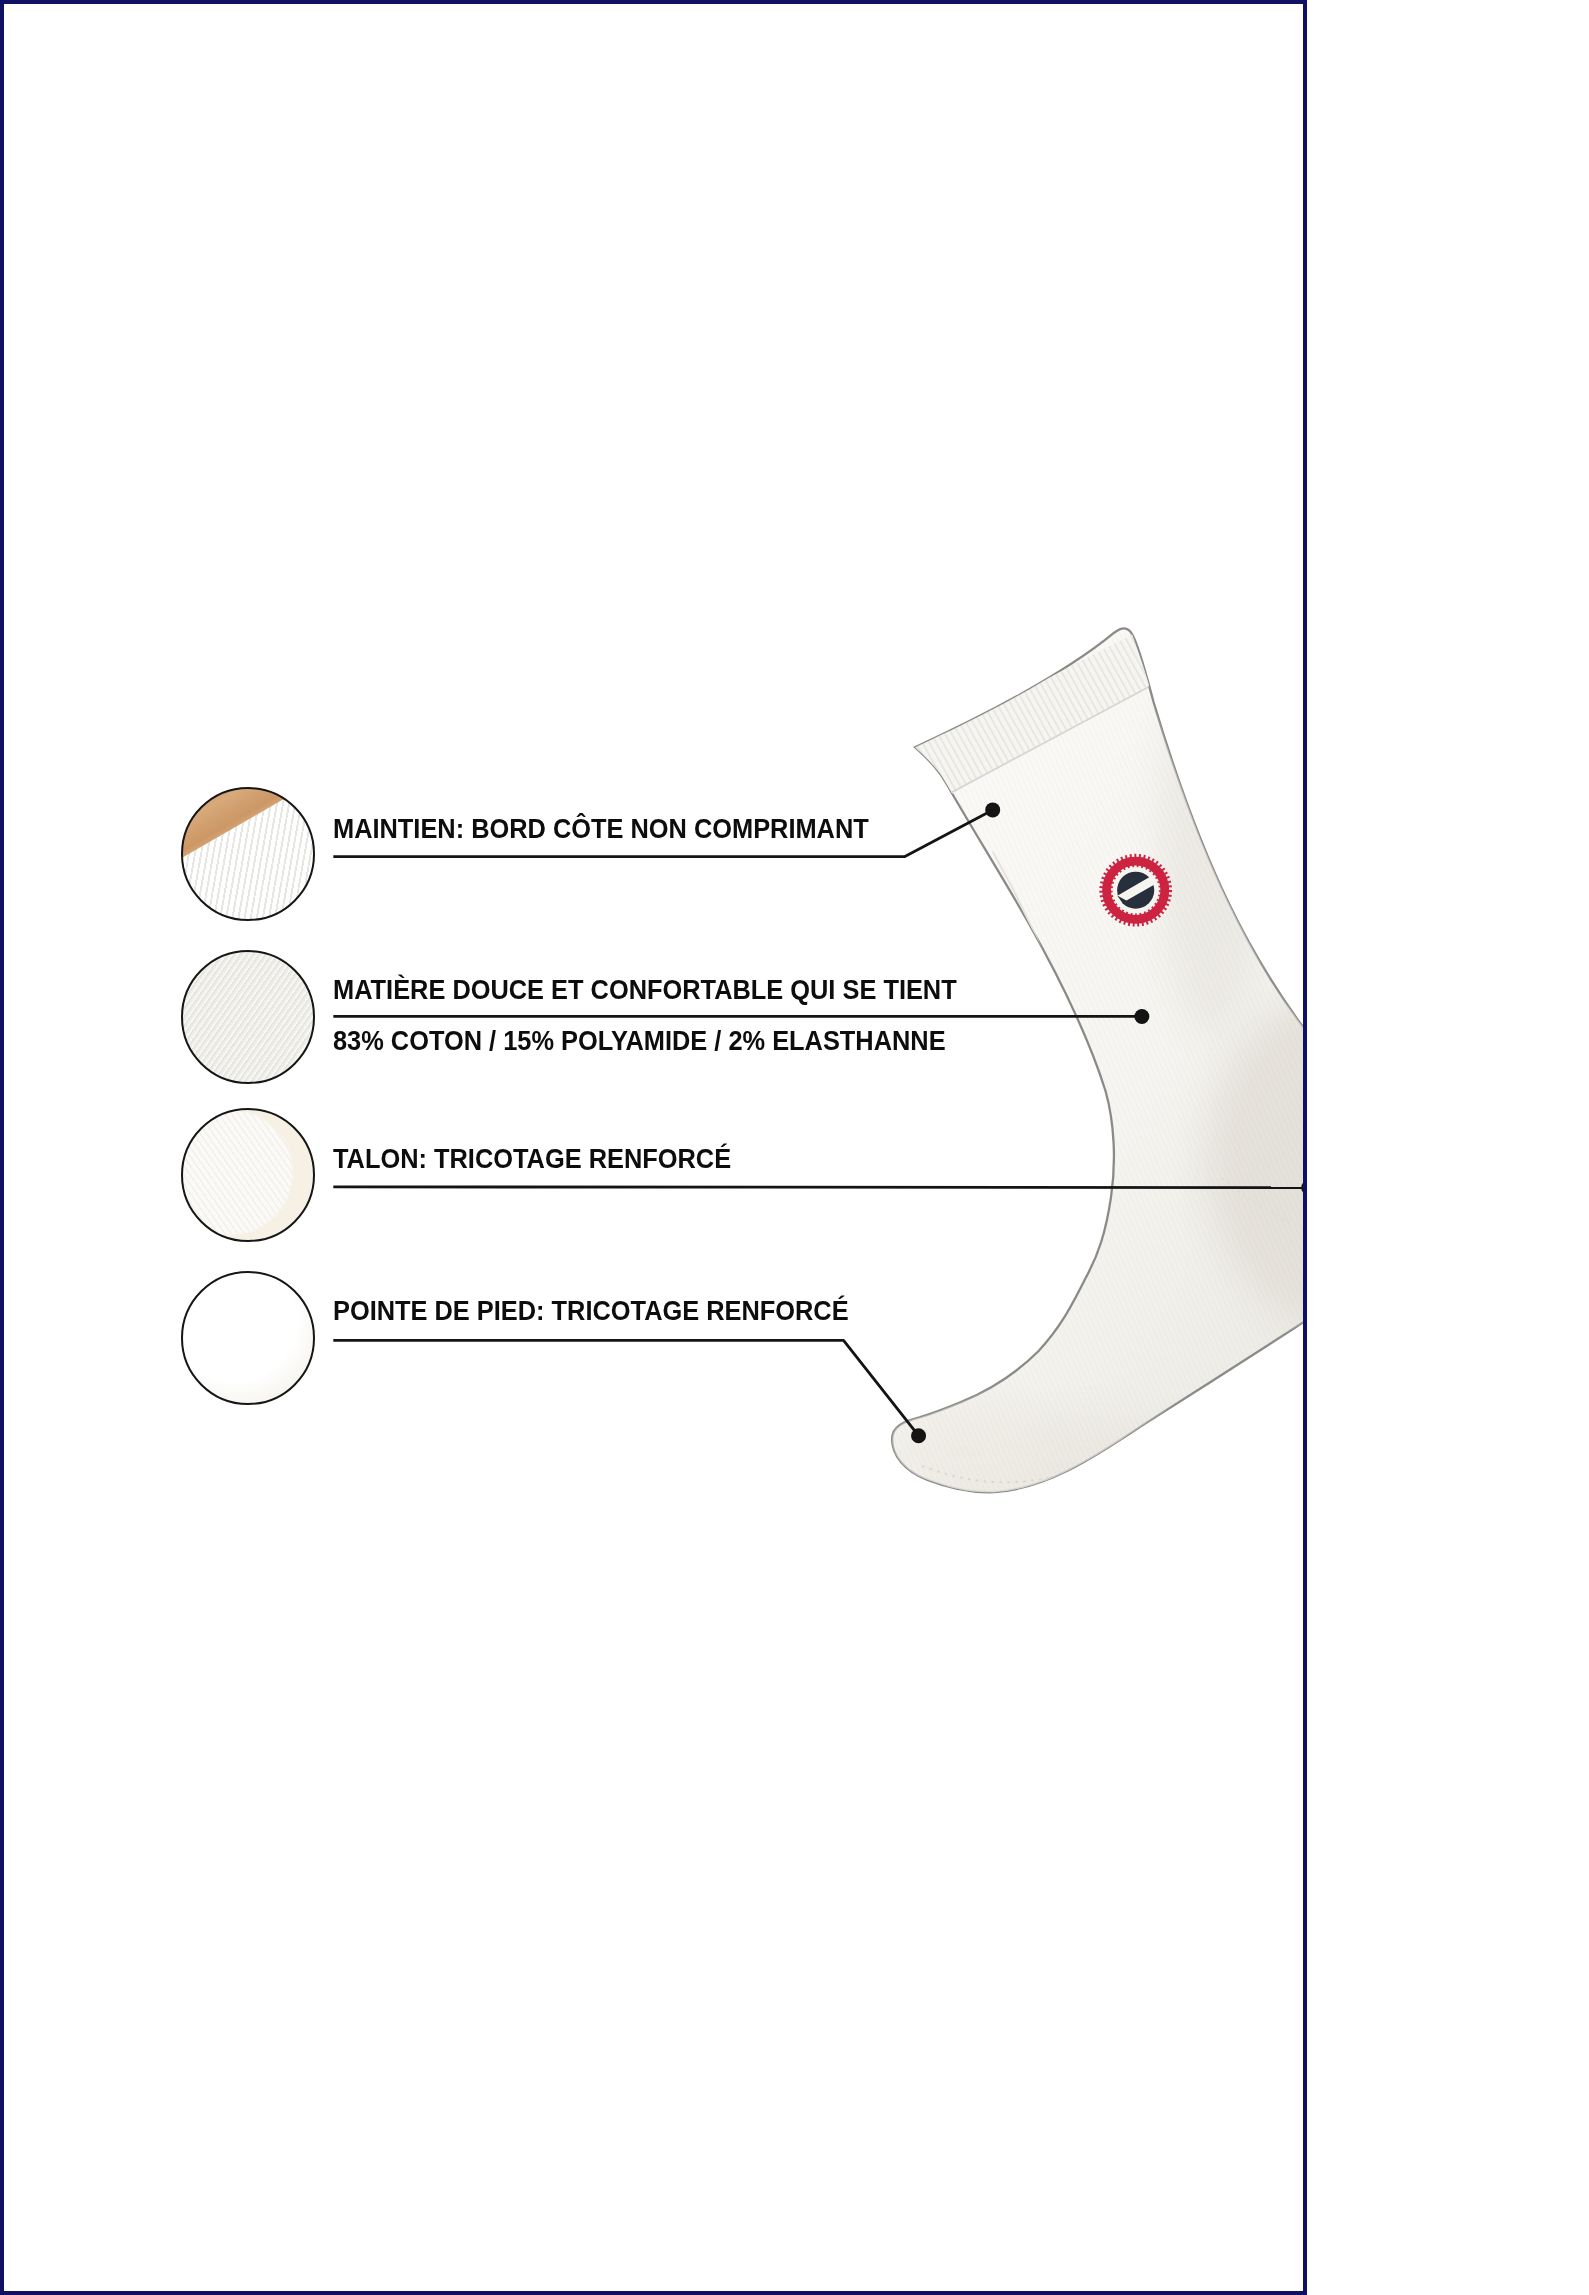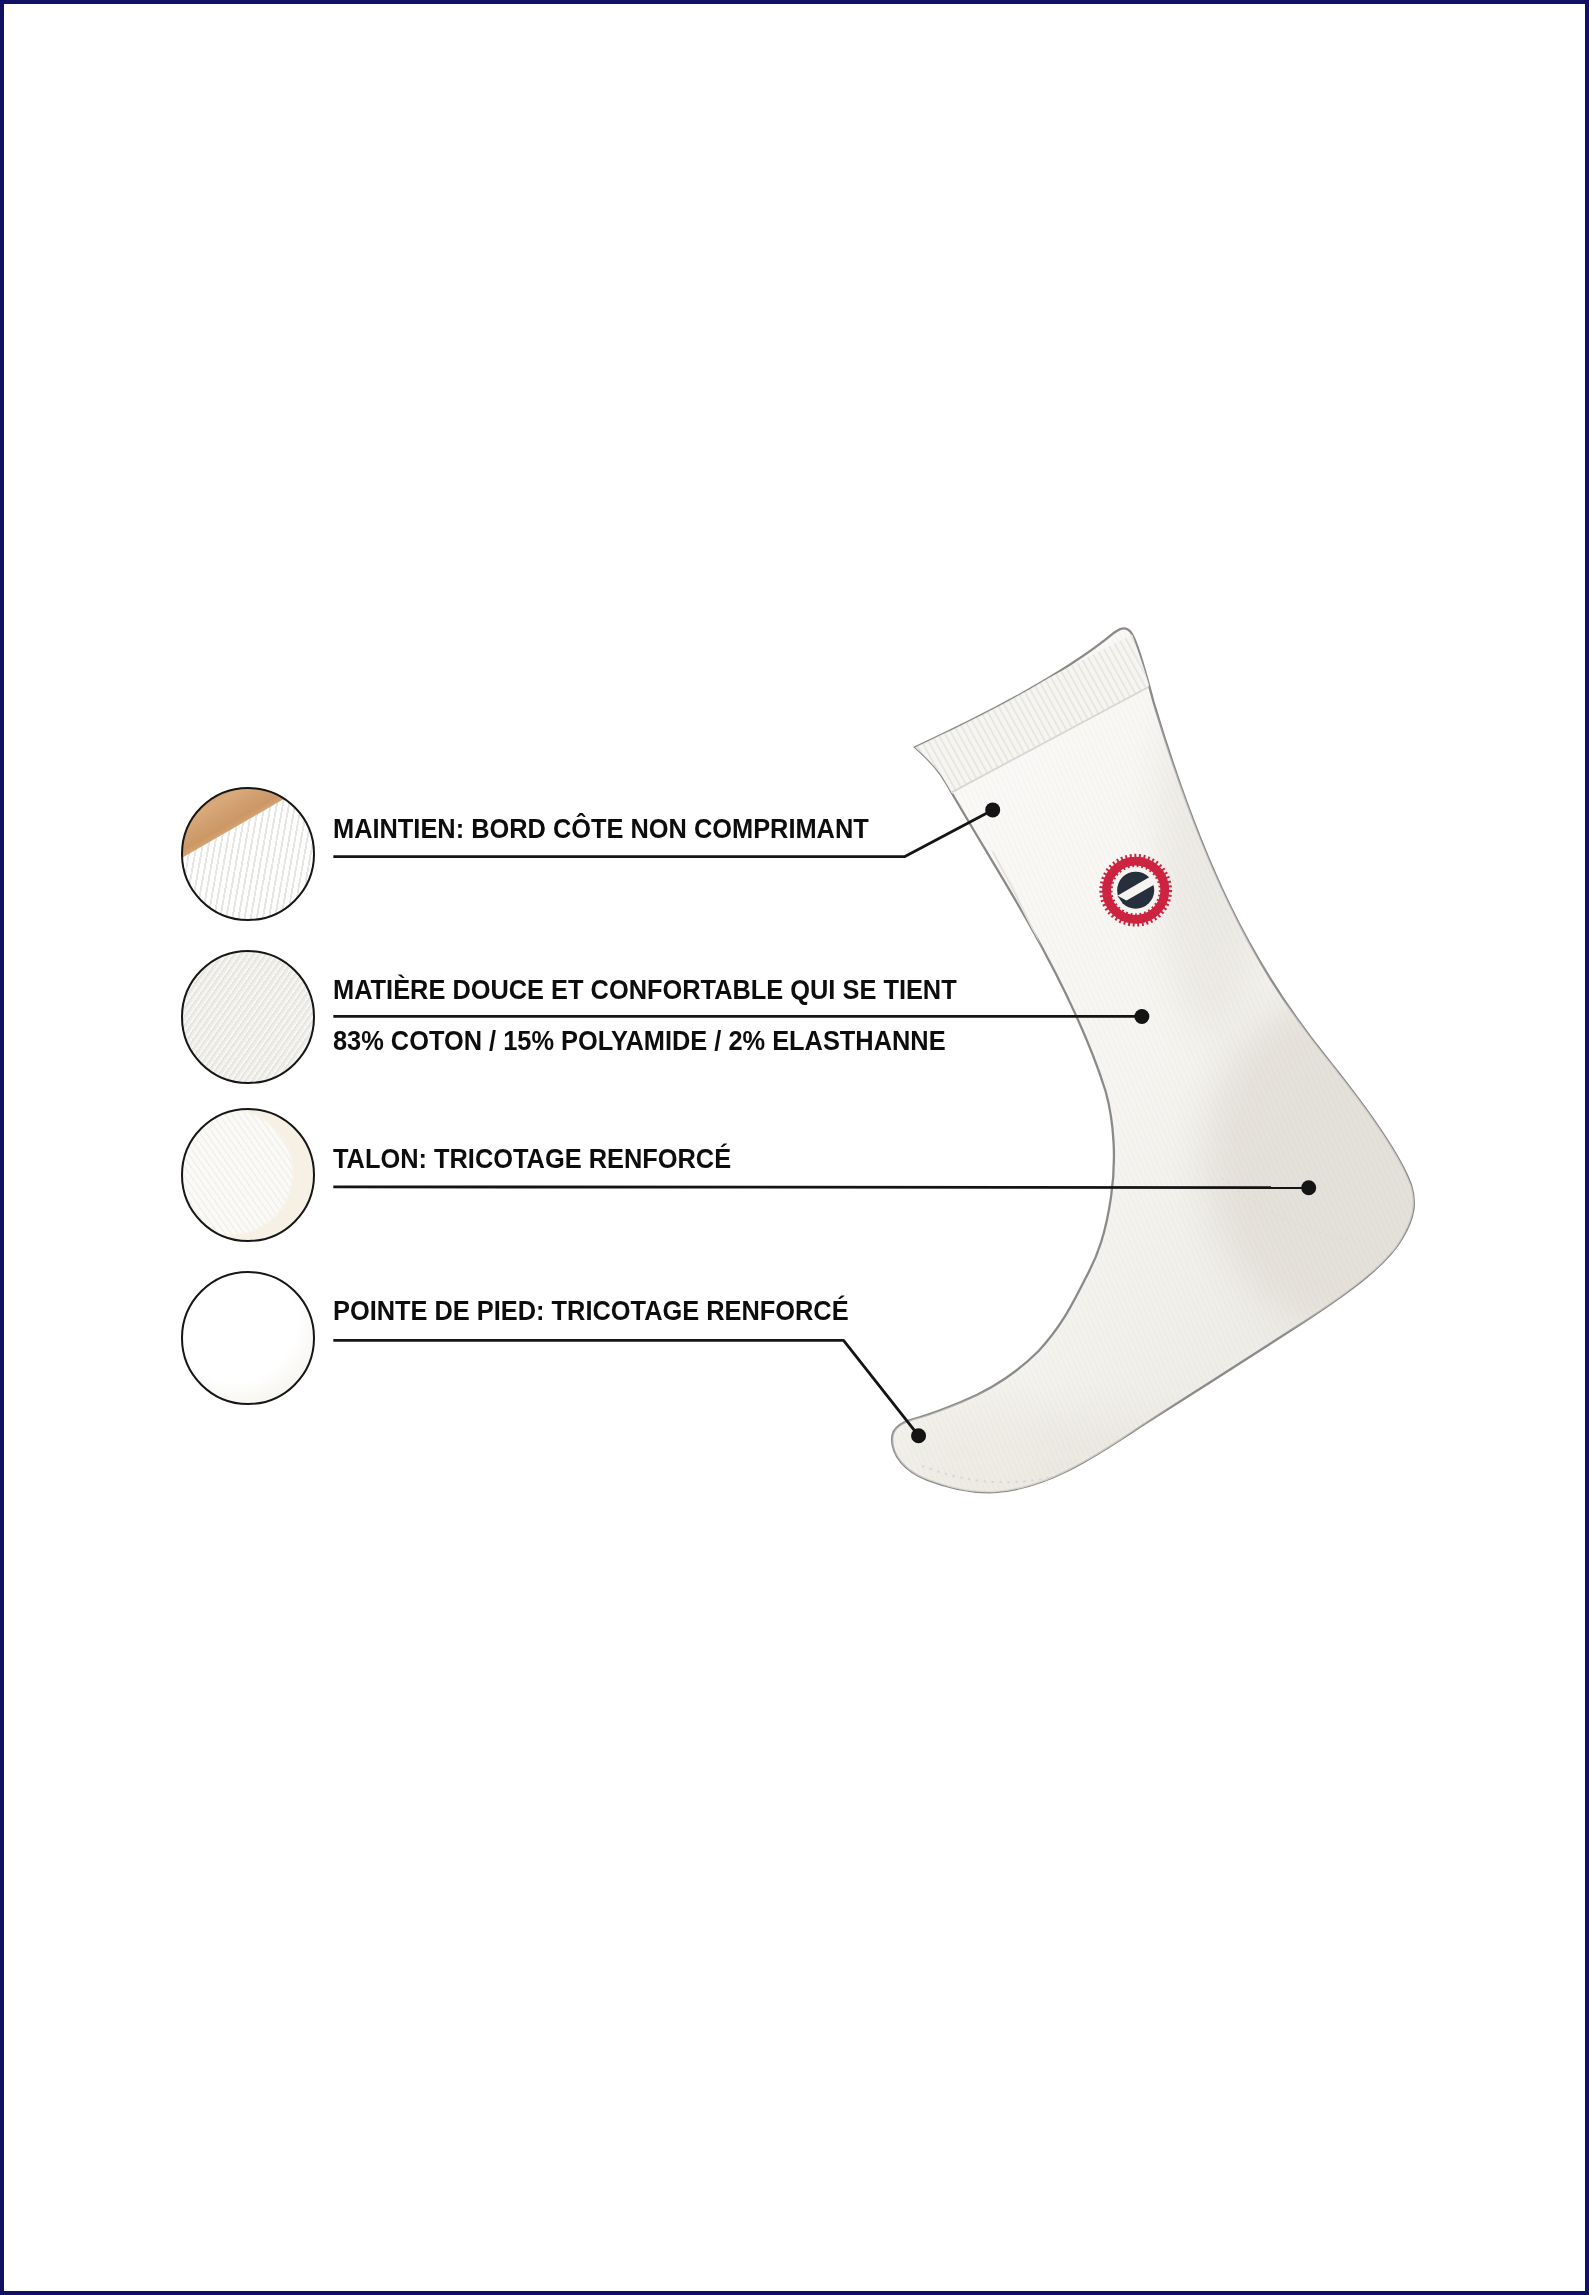--- a/index.html
+++ b/index.html
@@ -1,18 +1,18 @@
 <!DOCTYPE html>
 <html style="font-size:14px"><head>
 <meta charset="utf-8">
 <style>
   html,body{margin:0;padding:0;background:#ffffff;}
   #canvas{
     position:relative;
-    width:1589px;height:2295px;
+    width:1307px;height:2295px;
     background:#ffffff;
     border:4.4px solid #0e1164;
     box-sizing:border-box;
     overflow:hidden;
     font-family:"Liberation Sans", sans-serif;
     text-align:right;
   }
   svg.layer{position:absolute;left:0;top:0;}
   
   .callout-label{

